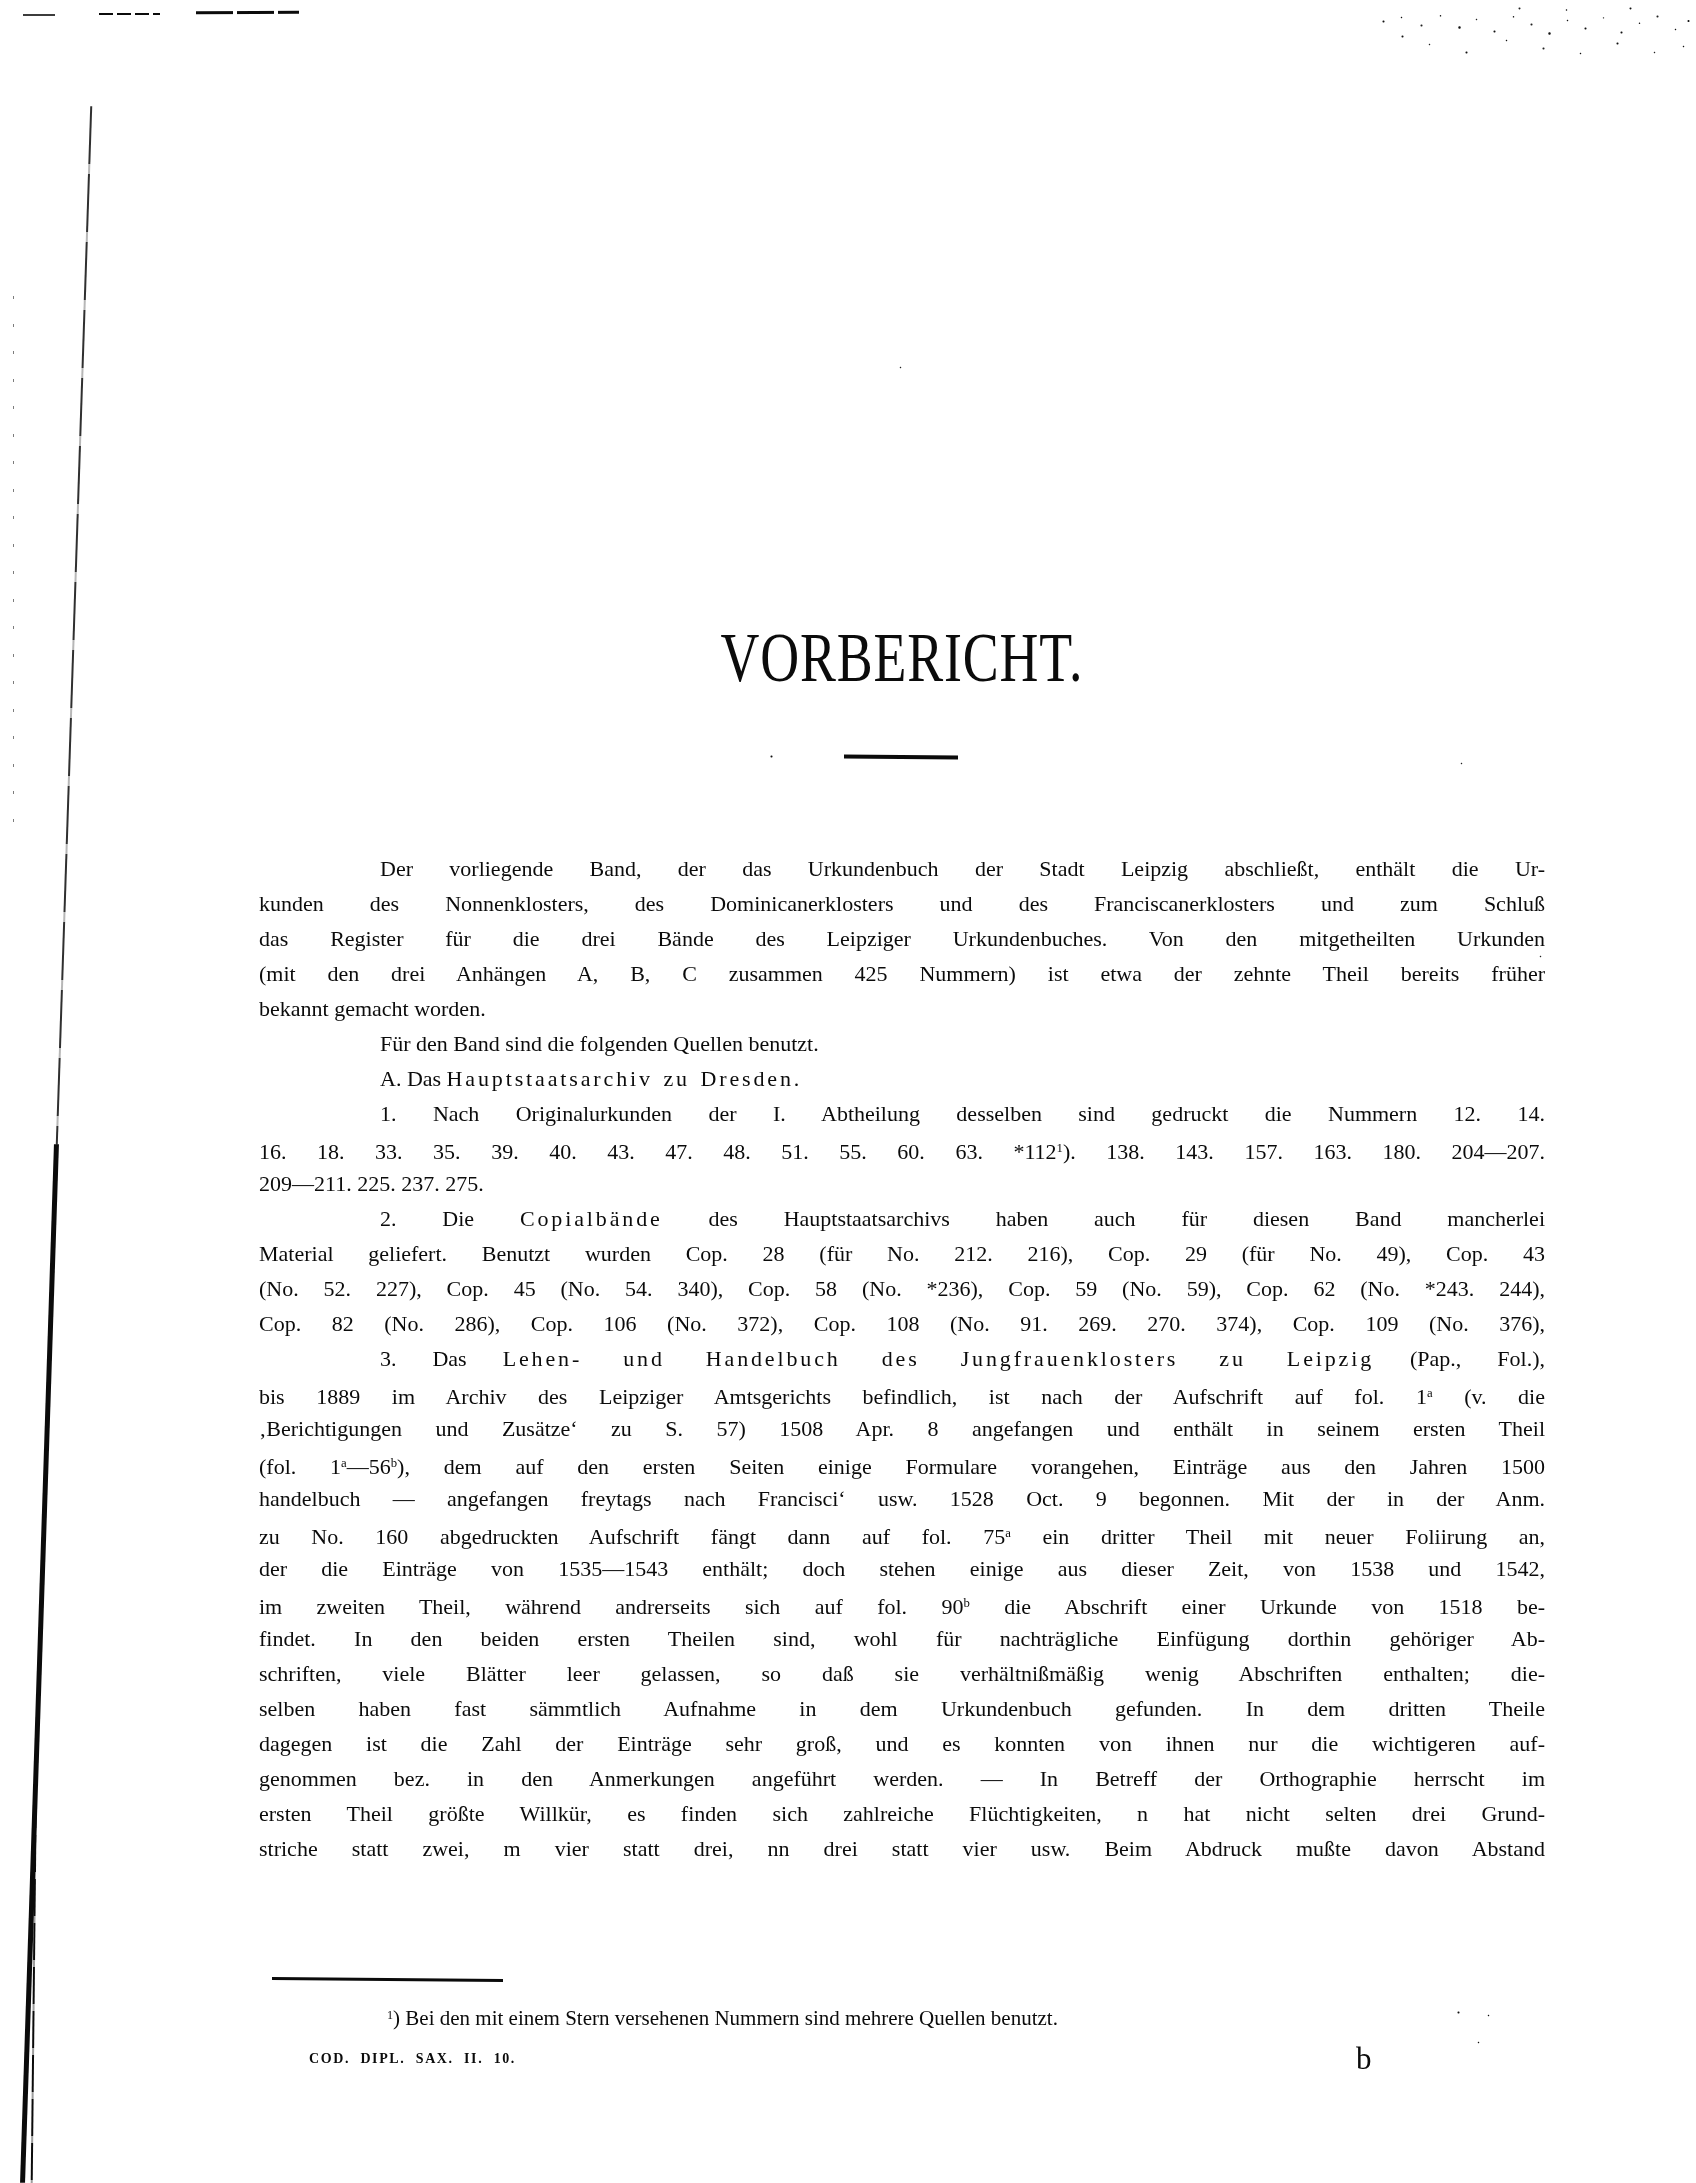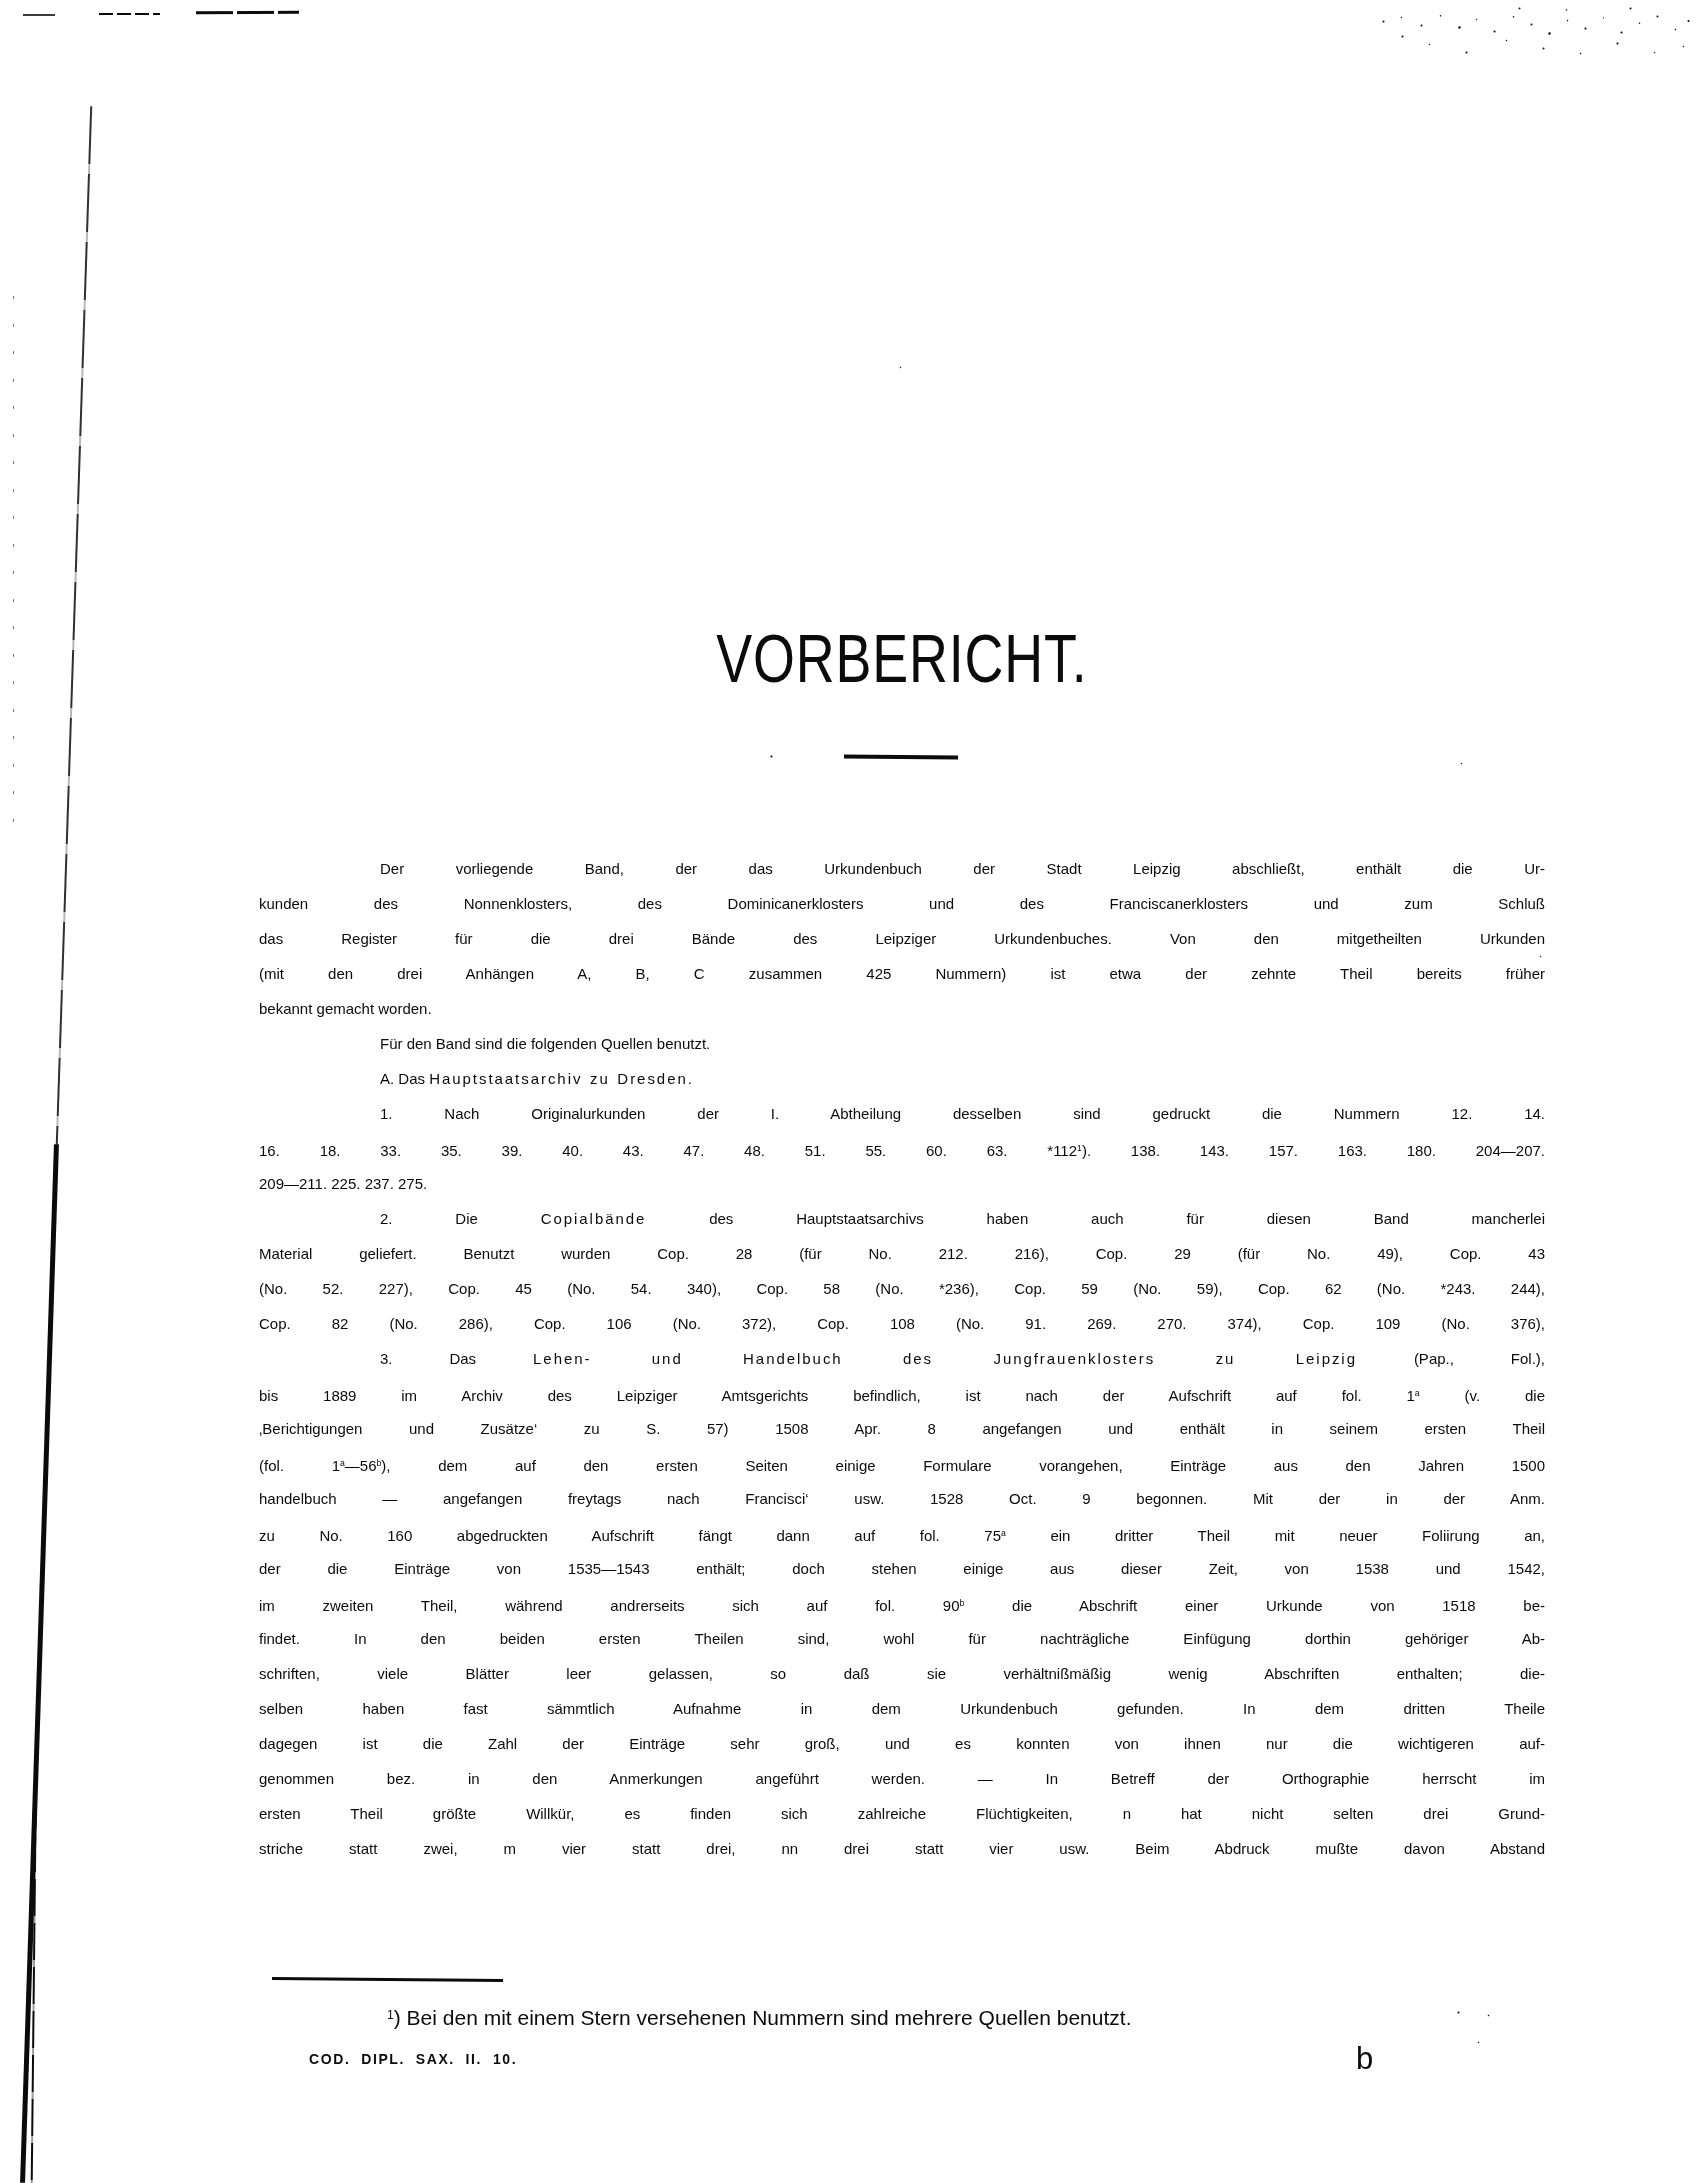--- a/index.html
+++ b/index.html
@@ -2,21 +2,21 @@
 <html style="font-size:8.5px"><head>
 <meta charset="utf-8">
 <style>
   html,body{margin:0;padding:0;background:#ffffff;}
   .page{
     position:relative;
     width:1696px;
     height:2183px;
     background:#ffffff;
     color:#0b0b0b;
-    font-family:Liberation Sans, sans-serif;
+    font-family:Liberation Serif, serif;
     overflow:hidden;
   }
   
   .title{
     position:absolute;
     left:259px; top:624px; width:1286px;
     font-size:69px;
     line-height:1.0;
     letter-spacing:1.1px;
     text-align:center;
@@ -28,21 +28,21 @@
     position:absolute;
     left:844px; top:755px;
     width:114px; height:3.7px;
     background:#0b0b0b;
     transform:rotate(0.4deg);
   }
   
   .body{
     position:absolute;
     left:259px; top:851px; width:1286px;
-    font-size:15px;
+    font-size:22px;
   }
   .line{
     height:35px;
     line-height:35px;
     text-align:justify;
     text-align-last:justify;
   }
   .line.indent{padding-left:121px;}
   .line.end{text-align-last:left;}
   .gesperrt{letter-spacing:0.13em; word-spacing:0.1em;}

